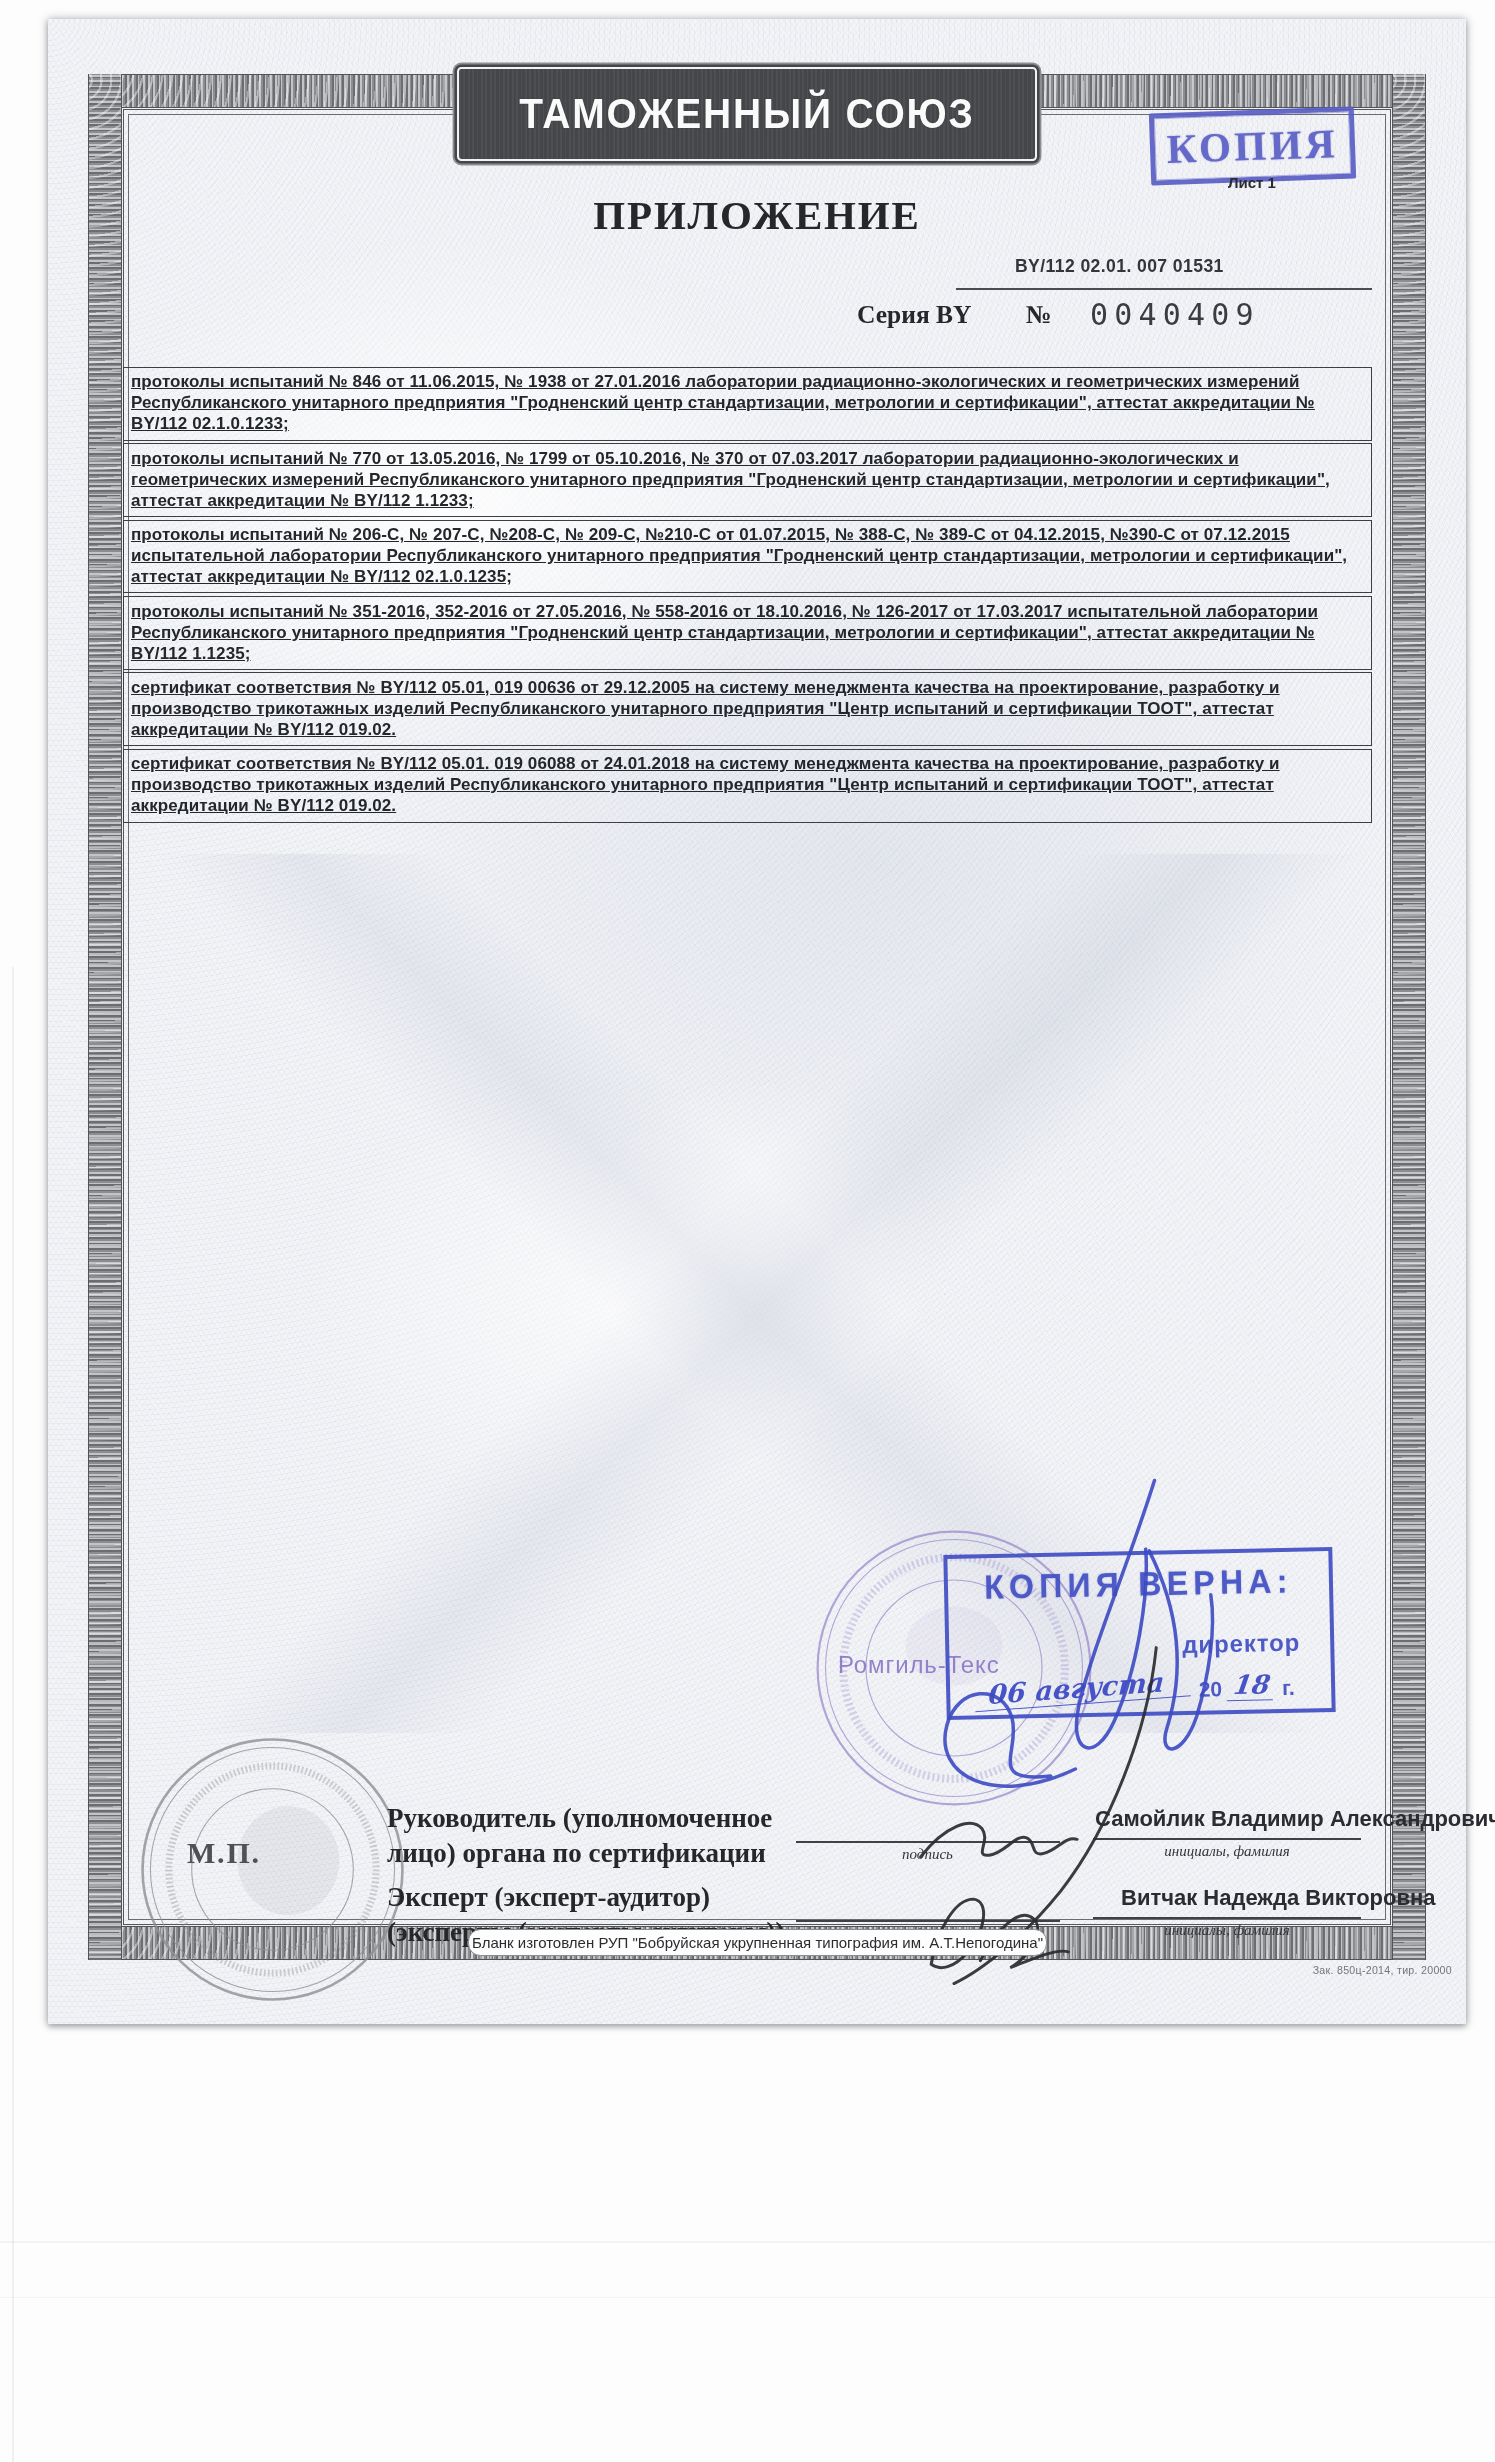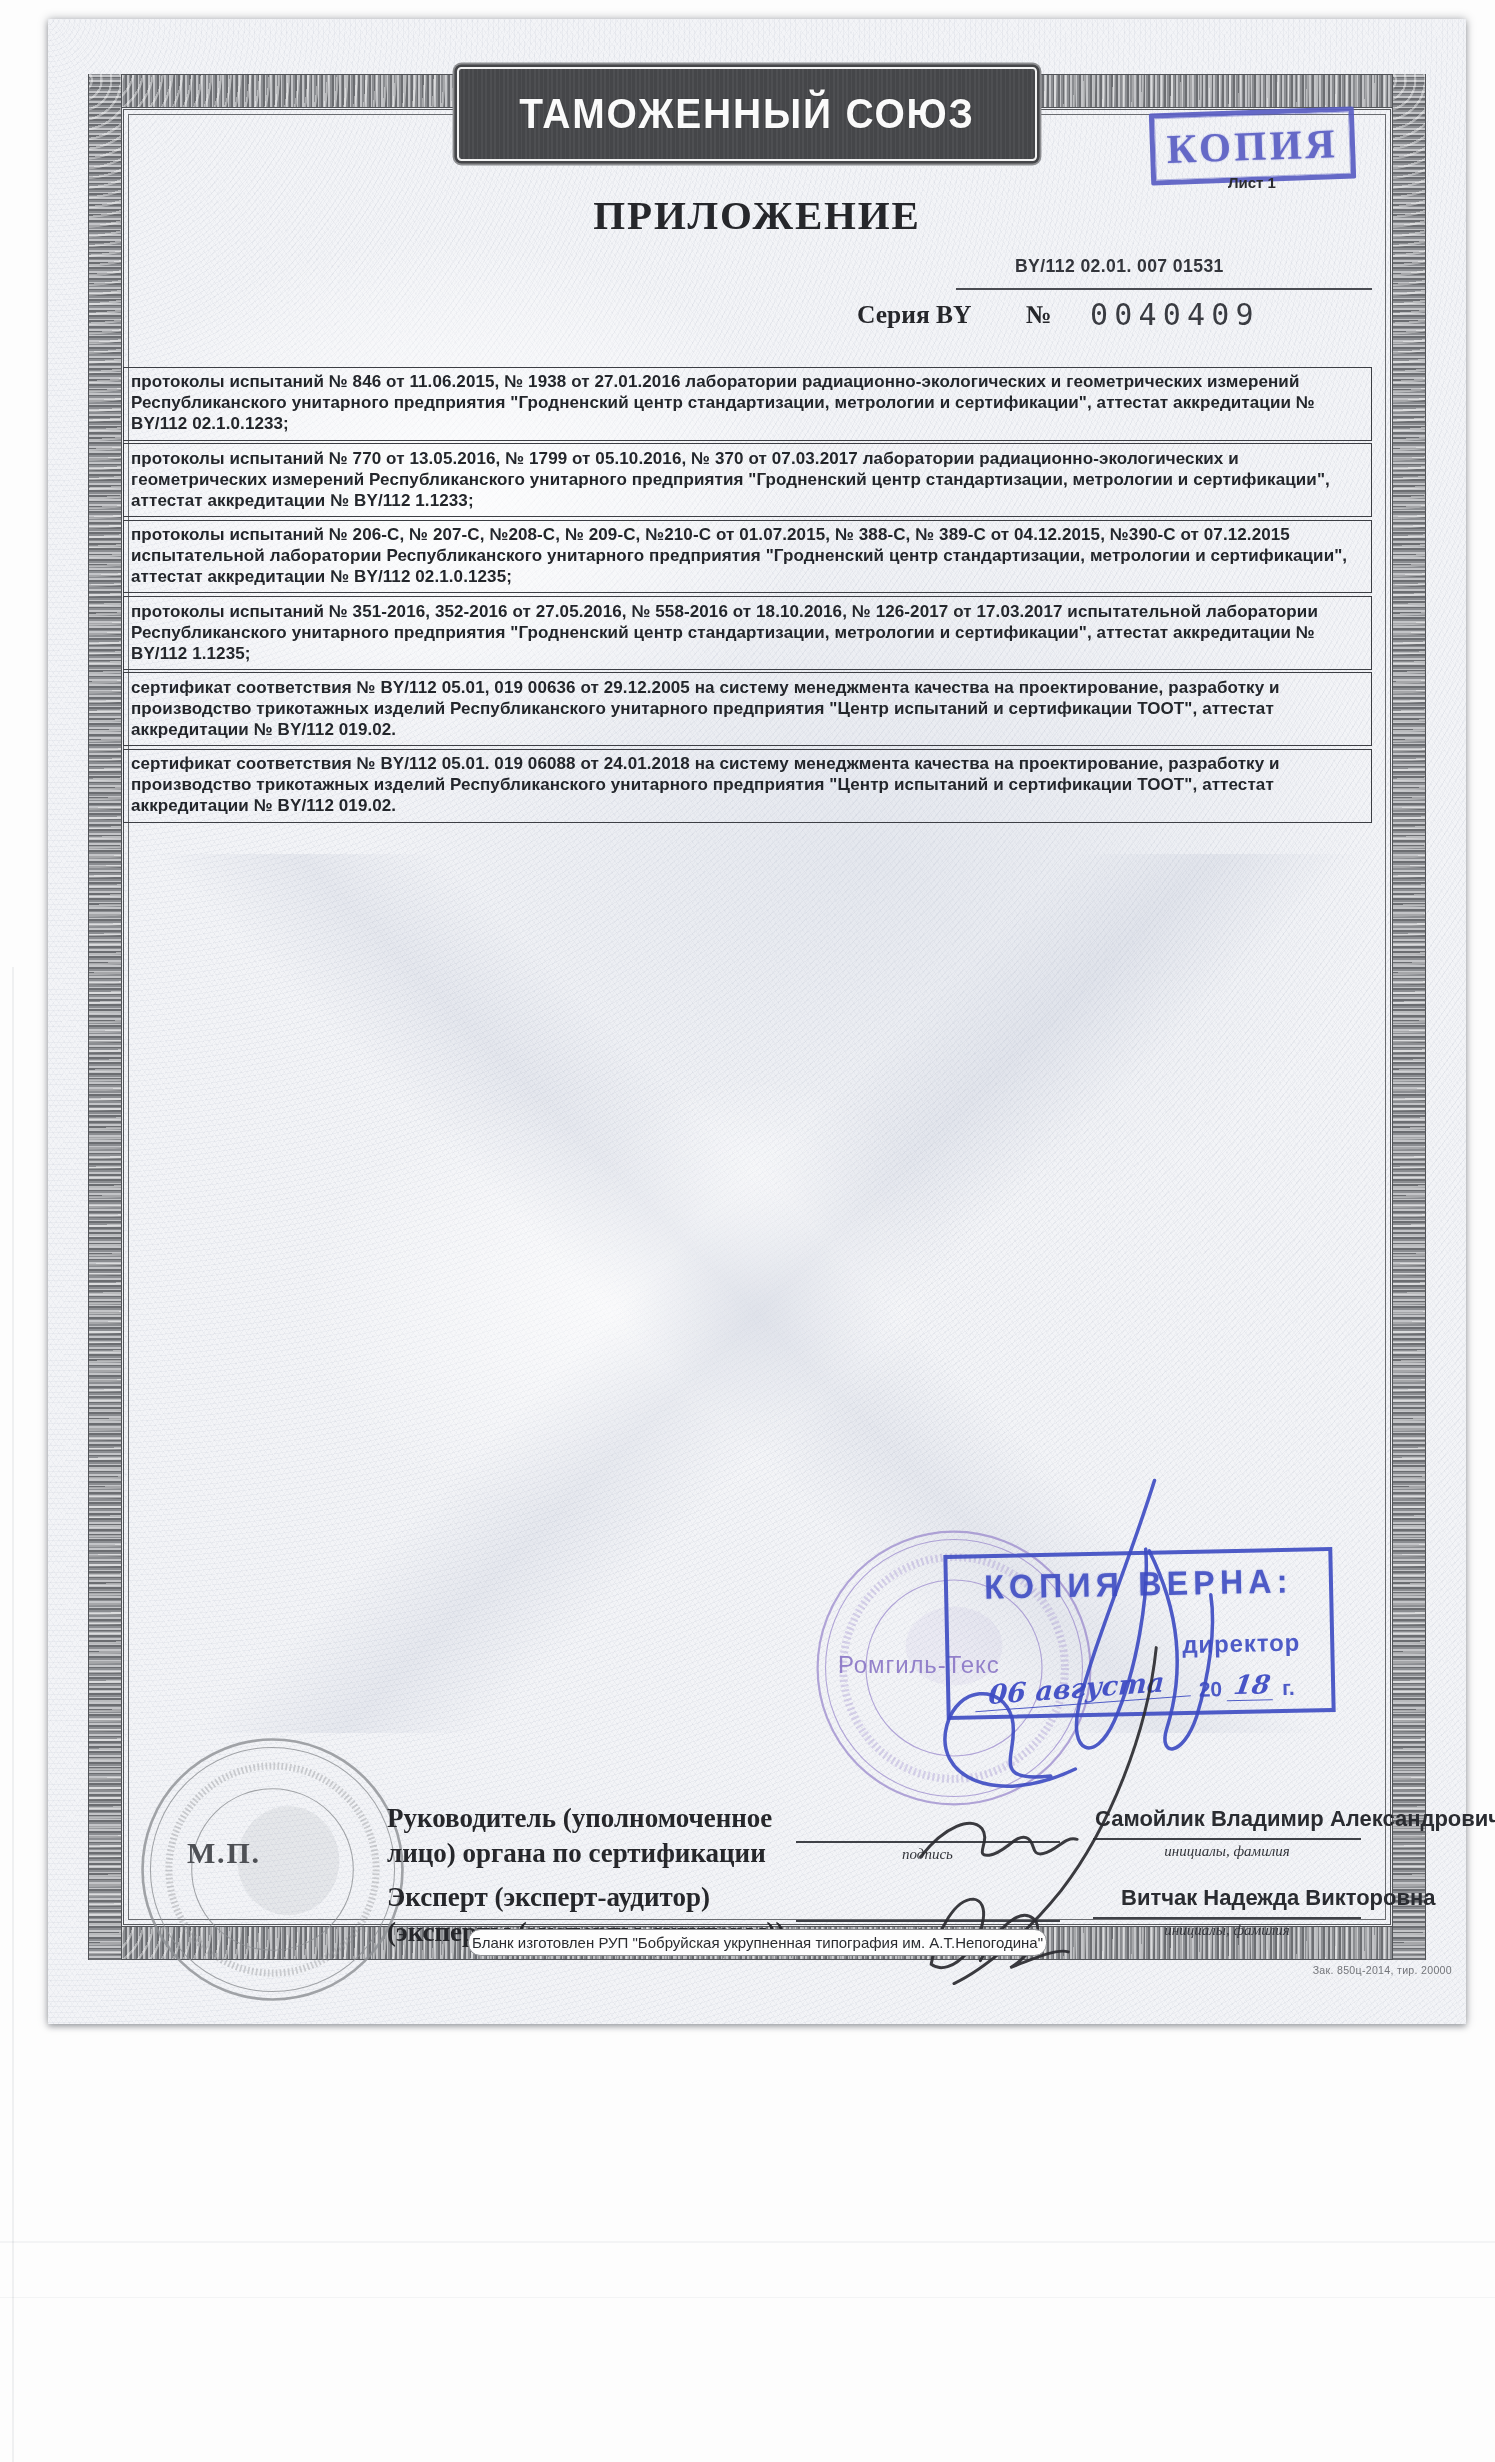--- a/index.html
+++ b/index.html
@@ -68,21 +68,21 @@
   .series-label{position:absolute;left:809px;top:281px;font-family:"Liberation Serif",serif;font-weight:bold;font-size:25.5px;color:#26272b;}
   .series-sign{position:absolute;left:978px;top:281px;font-family:"Liberation Serif",serif;font-weight:bold;font-size:25.5px;color:#26272b;}
   .series-number{position:absolute;left:1042px;top:278px;font-family:"DejaVu Sans Mono",monospace;
     font-size:30px;letter-spacing:6.2px;color:#3a3c42;}
 
   
   .doc-table{position:absolute;left:75px;top:345px;width:1249px;box-sizing:border-box;}
   .doc-table .thead{border:1.8px solid #3c3e44;text-align:center;font-size:16.7px;font-weight:bold;
     color:#23262b;padding:2.6px 5.3px;}
   .doc-table .trow{border:1.8px solid #3c3e44;margin-top:2.6px;padding:3.5px 7px 5.3px 7px;font-size:17px;
-    line-height:21px;color:#23262b;font-weight:bold;letter-spacing:0.1px;}
+    line-height:21px;color:#23262b;font-weight:bold;letter-spacing:0.1px;text-decoration:underline;}
 
   
   .copy-valid{position:absolute;left:897px;top:1532px;width:389px;height:165px;border:4.4px solid #4250c4;
     transform:rotate(-1.2deg);color:#4250c4;opacity:.93;box-sizing:border-box;}
   .cv-title{position:absolute;left:0;right:0;top:10.6px;text-align:center;font-weight:bold;font-size:32px;
     letter-spacing:5.3px;transform:scaleY(1.05);text-shadow:0 0 1.8px rgba(66,80,196,.45);}
   .cv-role{position:absolute;right:30px;top:77px;font-weight:bold;font-size:24px;letter-spacing:0.9px;}
   .cv-date{position:absolute;left:26px;bottom:8.8px;display:flex;align-items:flex-end;gap:7px;font-size:21px;font-weight:bold;}
   .script{font-family:"DejaVu Serif",serif;font-style:italic;color:#3b49c4;}
   .cv-script1{display:inline-block;min-width:198px;border-bottom:1.8px solid #4250c4;font-size:27px;

